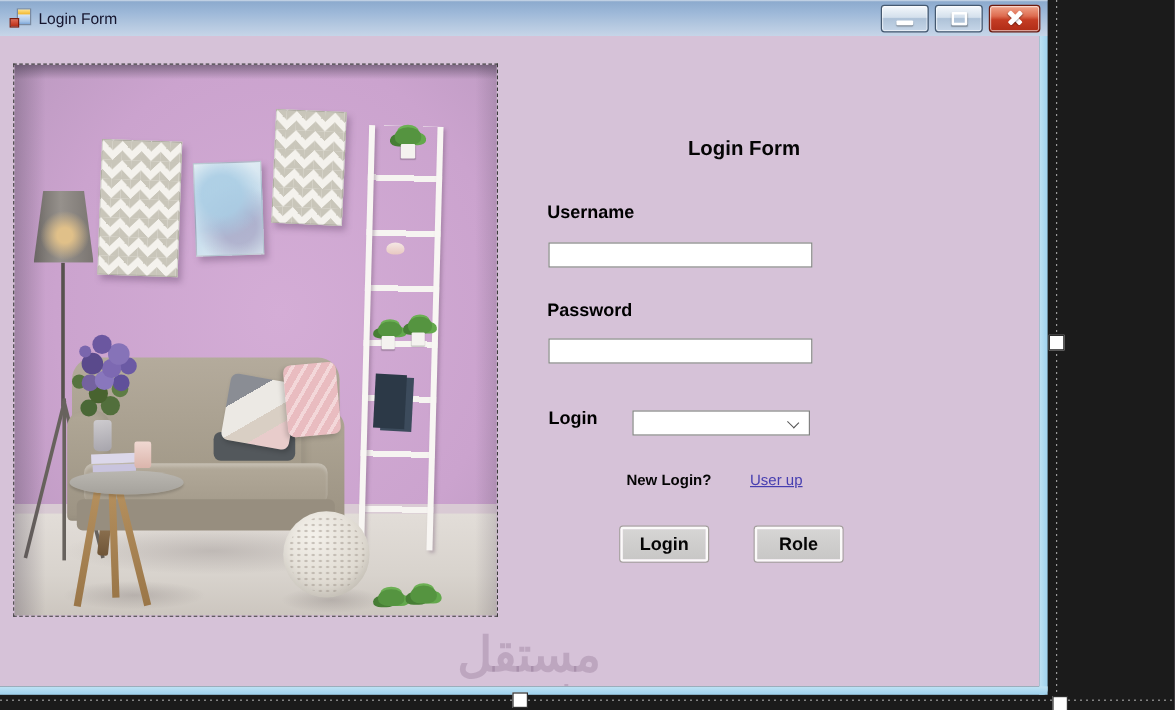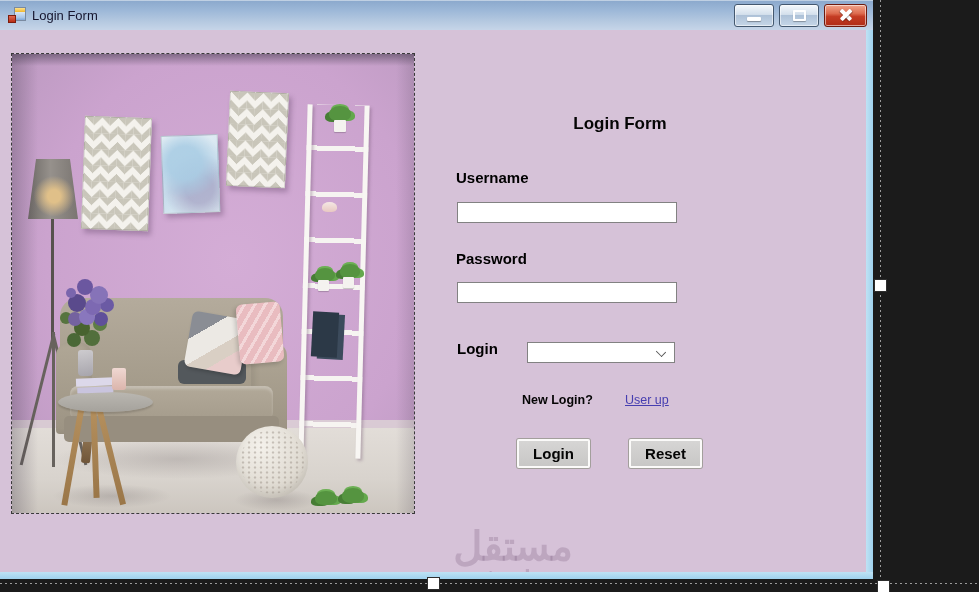--- a/index.html
+++ b/index.html
@@ -76,21 +76,21 @@
   .signup  { position:absolute; left:625px; top:363px; font-size:12.5px; color:#463eb0;
              text-decoration:underline; cursor:pointer; }
   .btn { position:absolute; width:73px; height:29px; font-family:inherit;
          font-size:15px; font-weight:bold; color:#050505;
          background:linear-gradient(#d6d5d4,#c8c7c6); border:2px solid #fbfaf9;
          box-shadow:0 0 0 1px #a39f9c; border-radius:2px; cursor:pointer; }
   .btn-login { left:517px; top:409px; }
   .btn-reset { left:629px; top:409px; }
 
   
-  .watermark { position:absolute; left:408px; top:495px; width:210px; text-align:center;
+  .watermark { position:absolute; left:381px; top:495px; width:210px; text-align:left;
                color:rgba(100,70,105,.22); pointer-events:none; }
   .wm-ar { font-size:40px; font-weight:bold; line-height:42px; direction:rtl; }
   .wm-en { font-size:23px; font-weight:bold; line-height:24px; letter-spacing:1px; }
 
   
   .picturebox { position:absolute; left:11px; top:23px; width:404px; height:461px;
                 border:1px dashed #3a3a3a; }
   .scene { position:absolute; inset:0; overflow:hidden; }
   .scene div { position:absolute; }
   .wall  { inset:0; background:radial-gradient(ellipse at 55% 45%,#d4add6 0%,#cba3ce 60%,#b897bd 100%); }
@@ -299,21 +299,21 @@
       <label class="lbl lbl-role">Login</label>
       <div class="combo">
         <span></span>
         <span class="combo-chevron"></span>
       </div>
 
       <span class="newuser">New Login?</span>
       <a class="signup">User up</a>
 
       <button class="btn btn-login">Login</button>
-      <button class="btn btn-reset">Reset</button>
+      <button class="btn btn-reset">Role</button>
 
       <div class="watermark">
         <div class="wm-ar">مستقل</div>
         <div class="wm-en">mostaql.com</div>
       </div>
 
     </div>
 
     <div class="frame-right"></div>
     <div class="frame-bottom"></div>

